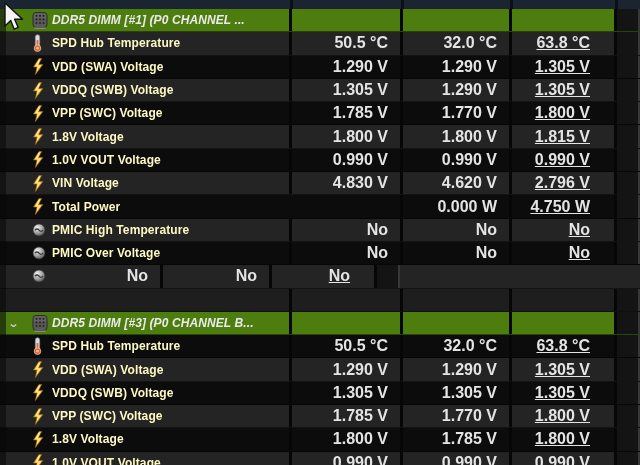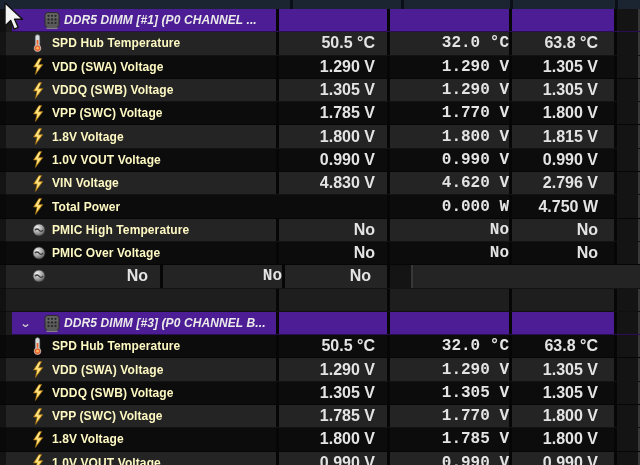--- a/index.html
+++ b/index.html
@@ -11,33 +11,33 @@
     user-select:none;
   }
   
   #colstrip{position:absolute;left:0;top:0;width:640px;height:9px;background:#1b2532;z-index:3;}
   #colstrip .sep{position:absolute;top:0;width:3px;height:9px;background:#0b1018;}
   
   #table{position:absolute;left:0;top:9px;width:640px;}
   .row{display:flex;height:23.3px;box-sizing:border-box;border-bottom:1px solid rgba(0,0,0,0.45);}
   .row.stripe-light{background:#242424;}
   .row.stripe-dark{background:#0c0c0c;}
-  .row.header-row{background:#4c1d95;margin-left:12px;}
+  .row.header-row{background:#4d7c0f;}
   .row.gap-row{background:#1e1e1e;}
   .c{display:flex;align-items:center;box-sizing:border-box;}
   .c-gutter{width:28px;justify-content:center;}
   .c-icon{width:24px;justify-content:flex-start;padding-left:4px;}
   .c-label{flex:1;color:#fef9c3;font-size:12px;font-weight:600;letter-spacing:0.1px;
            border-right:3px solid #060606;white-space:nowrap;overflow:hidden;}
   .header-row .c-label{color:#eaeaea;font-style:italic;font-weight:700;}
   .c-val{font-size:16px;font-weight:600;color:#e4e4e4;justify-content:flex-end;
          border-right:3px solid #060606;white-space:nowrap;}
   .c-v1{width:111px;padding-right:12px;}
-  .c-v2{width:122px;font-family:Liberation Mono, monospace;}
-  .c-v3{width:105px;padding-right:16px;}
+  .c-v2{width:109px;padding-right:12px;}
+  .c-v3{width:105px;padding-right:24px;text-decoration:underline;}
   .c-right{width:23px;background:#141414;border-right:2px solid #383838;}
   
   #leftshade{position:absolute;left:0;top:0;width:6px;height:465px;background:rgba(8,8,8,0.55);z-index:2;}
   
   .icon{display:inline-flex;align-items:center;justify-content:center;}
   .chev{color:#cfcfcf;font-size:11px;font-weight:700;transform:scaleX(1.25);}
   #cursor{position:absolute;left:1px;top:2px;z-index:9;}
 </style>
 </head>
 <body>

